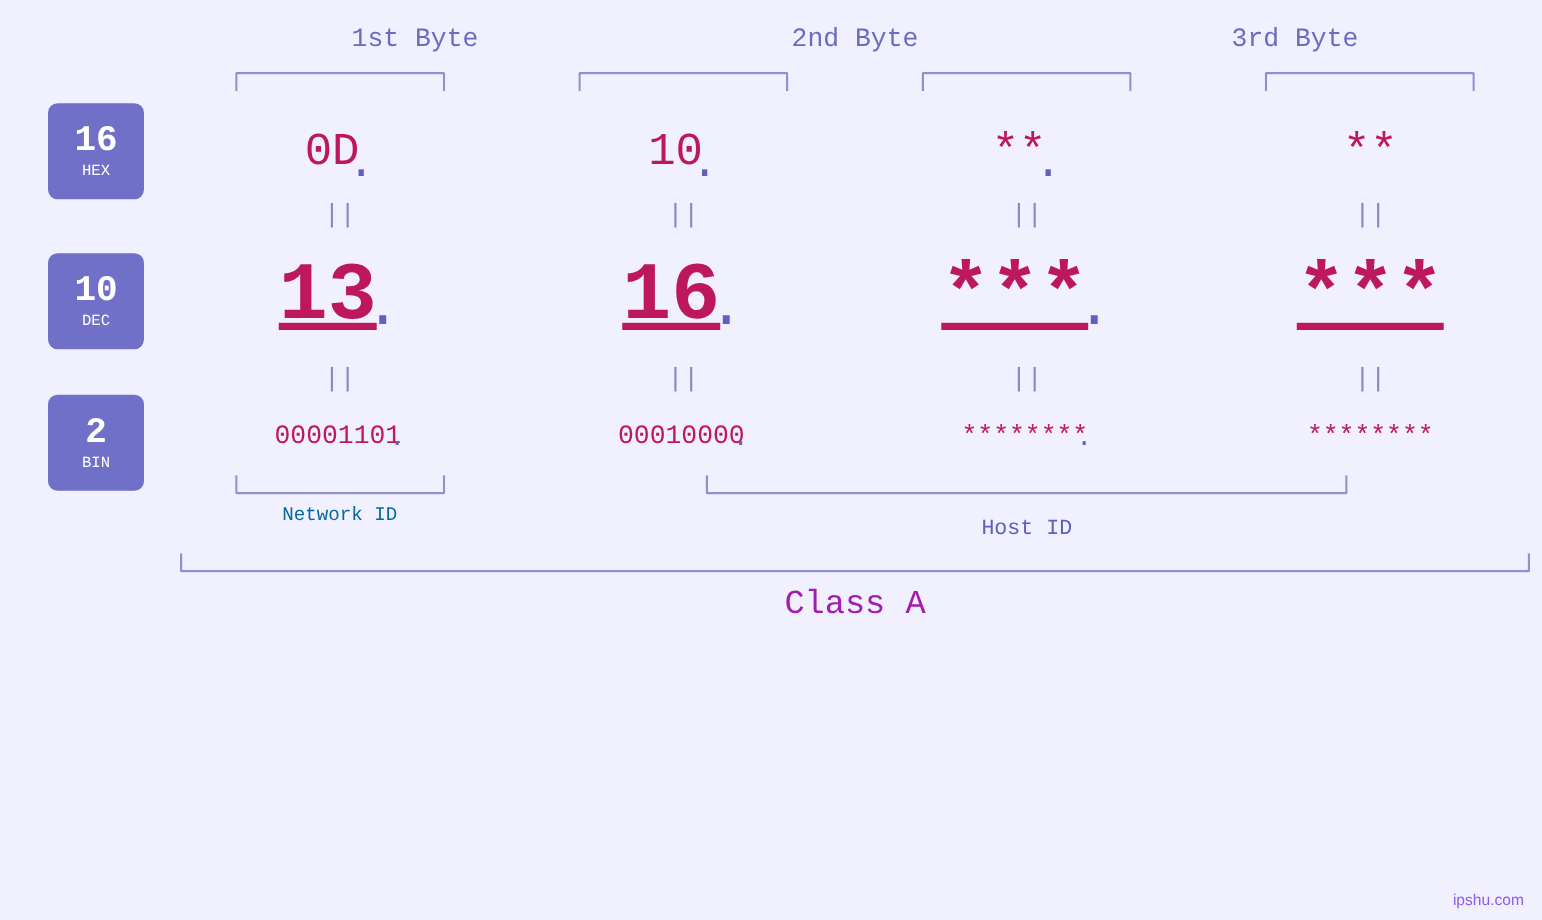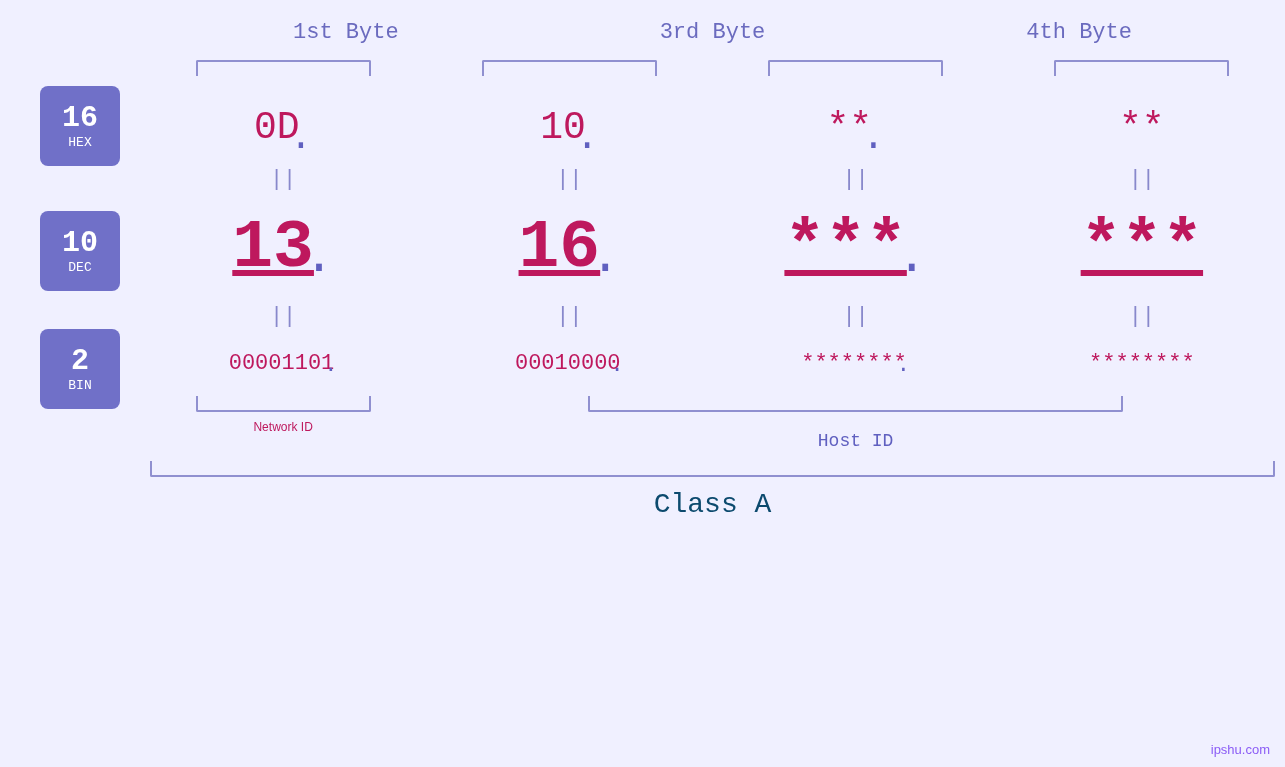--- a/index.html
+++ b/index.html
@@ -186,39 +186,39 @@
     
     .labels-row {
       display: flex;
       width: 100%;
       margin-top: 8px;
     }
 
     .network-label {
       width: 25%;
       text-align: center;
-      color: #be185d;
-      font-size: 12px;
-      font-family: Liberation Sans, sans-serif;
+      color: #0369a1;
+      font-size: 16px;
+      font-family: Liberation Mono, monospace;
     }
 
     .host-label {
       width: 75%;
       text-align: center;
       color: #6060c0;
       font-size: 18px;
       font-family: 'Courier New', Courier, monospace;
       margin-top: 11px;
     }
 
     
     .class-row {
       width: 100%;
       text-align: center;
-      color: #0c4a6e;
+      color: #a21caf;
       font-size: 28px;
       font-family: 'Courier New', Courier, monospace;
       margin-top: 12px;
     }
 
     
     .watermark {
       position: absolute;
       bottom: 10px;
       right: 15px;
@@ -253,22 +253,22 @@
       justify-content: center;
     }
   </style>
 </head>
 <body>
 
 <div class="container">
 
   <div class="byte-headers">
     <div class="byte-label">1st Byte</div>
+    <div class="byte-label">2nd Byte</div>
     <div class="byte-label">3rd Byte</div>
-    <div class="byte-label">4th Byte</div>
   </div>
 
   <div style="display:flex; width:1145px; margin-left:140px; margin-top:5px;">
     <div style="width:25%; display:flex; justify-content:center;">
       <div class="bracket-line" style="width:175px;"></div>
     </div>
     <div style="width:25%; display:flex; justify-content:center;">
       <div class="bracket-line" style="width:175px;"></div>
     </div>
     <div style="width:25%; display:flex; justify-content:center;">

